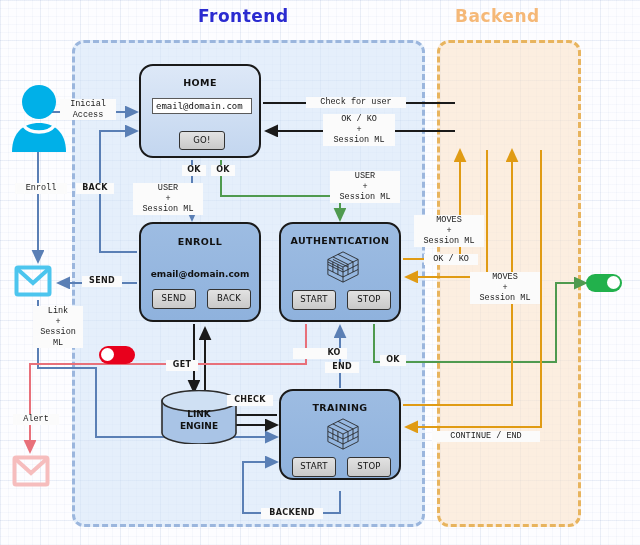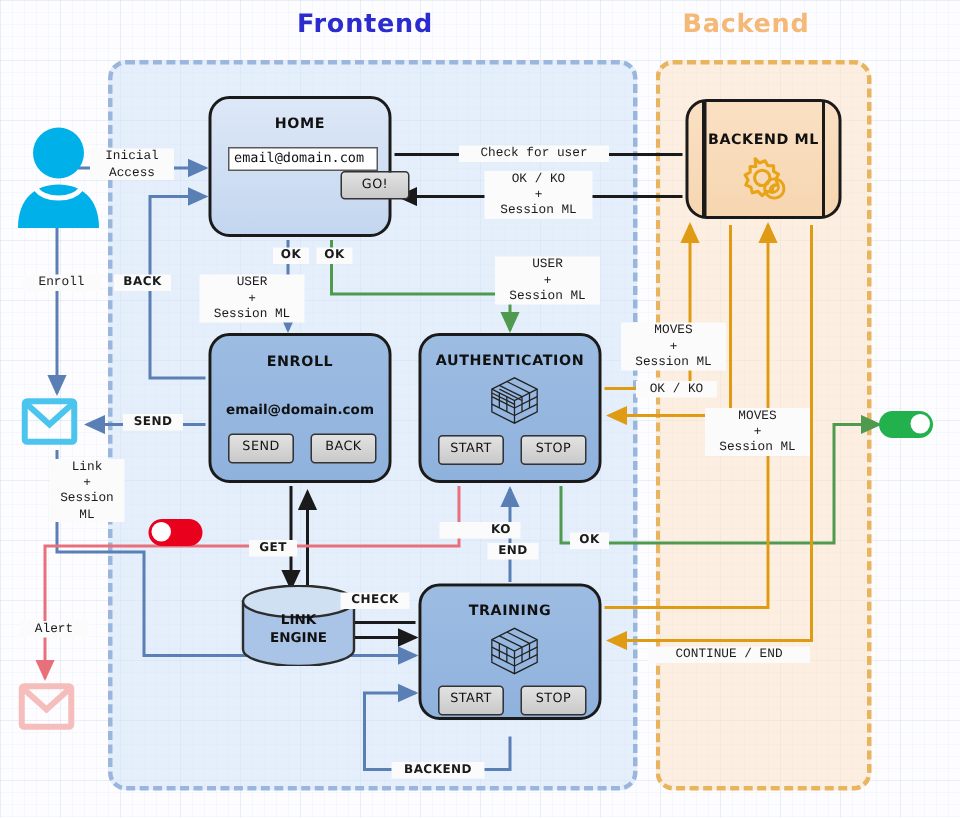--- a/index.html
+++ b/index.html
@@ -144,21 +144,21 @@
 
       <path d="M541,150 L541,427 L406,427" stroke="#e09b14" marker-end="url(#aO)"></path>
 
       <path d="M340,491 L340,513 L243,513 L243,462 L277,462" stroke="#5a7fb5" marker-end="url(#aB)"></path>
     </g>
   </svg>
 
   <div class="node blue-light" id="n-home">
     <div class="title">HOME</div>
     <div class="textfield" style="left:11px;top:32px;width:100px;height:16px;">email@domain.com</div>
-    <div class="btn" style="left:38px;top:48px;width:46px;height:19px;margin-left:48px;">GO!</div>
+    <div class="btn" style="left:38px;top:65px;width:46px;height:19px;">GO!</div>
   </div>
 
   <div class="node blue-dark" id="n-enroll">
     <div class="title">ENROLL</div>
     <div class="plain-email" style="top:45px;">email@domain.com</div>
     <div class="btn" style="left:11px;top:65px;width:44px;height:20px;">SEND</div>
     <div class="btn" style="left:66px;top:65px;width:44px;height:20px;">BACK</div>
   </div>
 
   <div class="node blue-dark" id="n-auth">
@@ -189,34 +189,20 @@
         <path d="M4,15.3 L20,23.3 M4,20.6 L20,28.6"></path>
         <path d="M36,15.3 L20,23.3 M36,20.6 L20,28.6"></path>
         <path d="M9.3,23.3 L9.3,12.6 M14.6,26 L14.6,15.3"></path>
         <path d="M25.3,26 L25.3,15.3 M30.6,23.3 L30.6,12.6"></path>
       </g>
     </svg>
     <div class="btn" style="left:11px;top:66px;width:44px;height:20px;">START</div>
     <div class="btn" style="left:66px;top:66px;width:44px;height:20px;">STOP</div>
   </div>
 
-  <div class="node orange" id="n-backend">
-    <div class="title">BACKEND ML</div>
-    <svg style="position:absolute;left:33px;top:34px;width:38px;height:36px" viewBox="0 0 40 38">
-      <g fill="none" stroke="#e8a317" stroke-width="2.2" stroke-linejoin="round">
-        <path d="M12,4 L15,7 L19,5.5 L21,9 L25,9 L25,13 L28.5,15 L26.5,18.5 L28,22 L24.5,23.5 L24,27.5
-                 L20,27 L17,30 L14,27 L10,28 L9,24 L5.5,22.5 L7,19 L5,15.5 L8.5,13.5 L8.5,9.5 L12.5,9.5 Z"></path>
-        <circle cx="17" cy="17.5" r="5.4"></circle>
-      </g>
-      <g fill="none" stroke="#e8a317" stroke-width="2">
-        <circle cx="25.5" cy="25" r="6.8"></circle>
-        <ellipse cx="25.5" cy="25" rx="3.2" ry="2.3" transform="rotate(-35 25.5 25)"></ellipse>
-      </g>
-    </svg>
-  </div>
 
   <div class="icn" style="left:160px;top:390px;width:78px;height:54px">
     <svg width="78" height="54" viewBox="0 0 78 54">
       <path d="M2,11 L2,43 A37,11 0 0 0 76,43 L76,11 Z" fill="#a9c4e6" stroke="#2c2c2c" stroke-width="1.6"></path>
       <ellipse cx="39" cy="11" rx="37" ry="10.5" fill="#cfe0f3" stroke="#2c2c2c" stroke-width="1.6"></ellipse>
     </svg>
     <div style="position:absolute;left:0;right:0;top:18px;text-align:center;font-family:'DejaVu Sans',sans-serif;font-weight:bold;font-size:9px;color:#111;line-height:12px;">
       <div>LINK</div>
       <div>ENGINE</div>
     </div>

